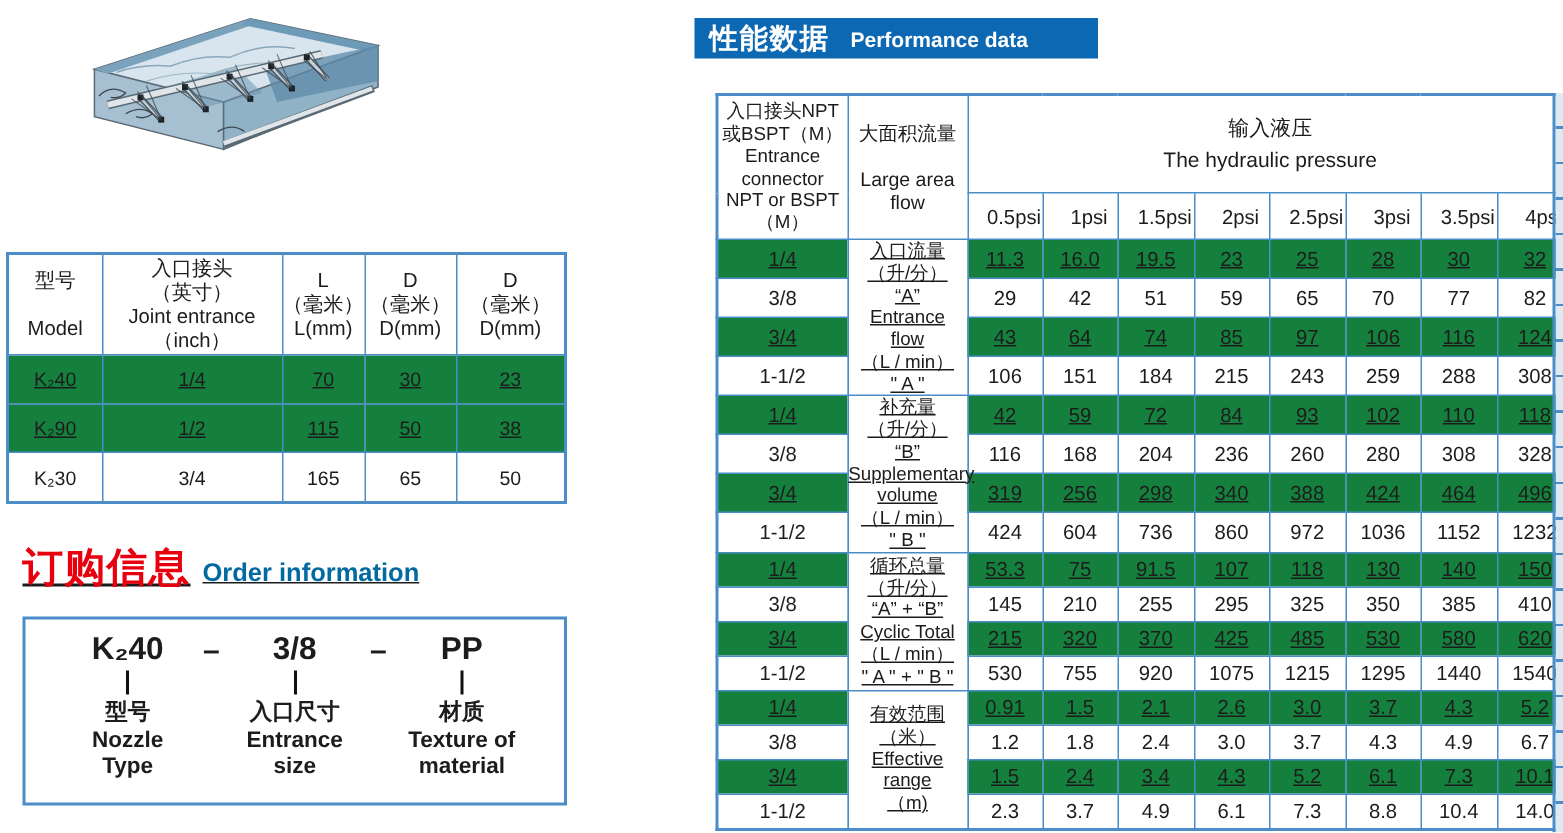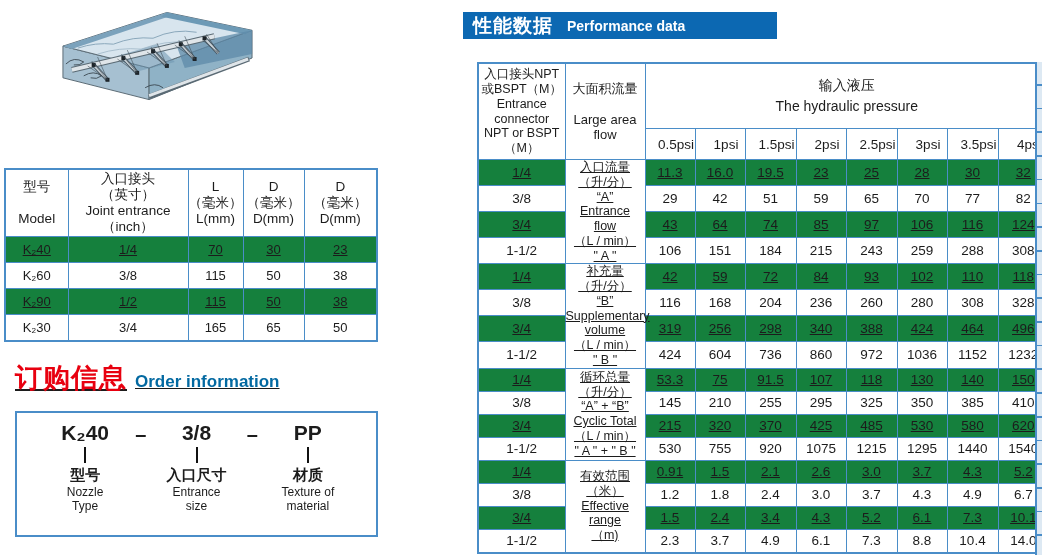--- a/index.html
+++ b/index.html
@@ -26,25 +26,25 @@
   .order-title{position:absolute;left:15px;top:360px;display:flex;align-items:baseline;text-decoration:underline;}
   .order-title .zh{font-size:27px;font-weight:bold;color:#e8000f;letter-spacing:1px;}
   .order-title .en{font-size:17px;font-weight:bold;color:#0369a1;margin-left:8px;}
   .order-box{position:absolute;left:15px;top:411px;width:363px;height:126px;
              border:2px solid #4a8dc8;background:#fff;box-sizing:border-box;
              display:flex;justify-content:space-around;padding:8px 18px 0 18px;}
   .order-col{display:flex;flex-direction:column;align-items:center;width:110px;}
   .order-code{font-size:21px;font-weight:bold;}
   .order-tick{width:2px;height:16px;background:#111;margin:2px 0 3px 0;}
   .order-zh{font-size:15px;font-weight:bold;line-height:1.25;}
-  .order-en{font-size:12px;font-weight:normal;line-height:1.2;text-align:center;}
+  .order-en{font-size:15px;font-weight:bold;line-height:1.2;text-align:center;}
   .order-sep{font-size:20px;font-weight:bold;margin-top:2px;}
 
   
-  .perf-bar{position:absolute;left:463px;top:12px;width:314px;height:27px;background:#0c68b2;
+  .perf-bar{position:absolute;left:463px;top:12px;width:269px;height:27px;background:#0c68b2;
             display:flex;align-items:center;padding-left:10px;box-sizing:border-box;}
   .perf-bar .zh{color:#fff;font-size:19px;font-weight:bold;letter-spacing:1px;}
   .perf-bar .en{color:#ffffff;font-size:14px;font-weight:bold;margin-left:14px;}
 
   
   .perf-table{position:absolute;left:477px;top:62px;width:571px;
               border:2px solid #4a8dc8;font-size:13px;}
   .perf-table thead .top-h{height:64px;font-size:13px;}
   .perf-table thead .psi-h{height:30px;font-size:13.5px;padding-left:12px;}
   .perf-table tbody td{height:22px;font-size:13.5px;}
@@ -163,27 +163,20 @@
           </th>
         </tr>
       </thead>
     <tbody>
         <tr class="stripe">
           <td>K₂40</td>
           <td>1/4</td>
           <td>70</td>
           <td>30</td>
           <td>23</td>
-        </tr>
-        <tr>
-          <td>K₂60</td>
-          <td>3/8</td>
-          <td>115</td>
-          <td>50</td>
-          <td>38</td>
         </tr>
         <tr class="stripe">
           <td>K₂90</td>
           <td>1/2</td>
           <td>115</td>
           <td>50</td>
           <td>38</td>
         </tr>
         <tr>
           <td>K₂30</td>

